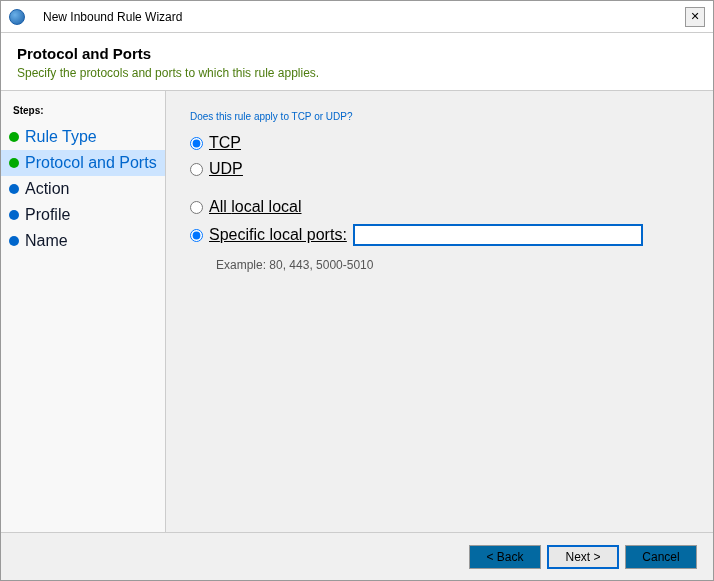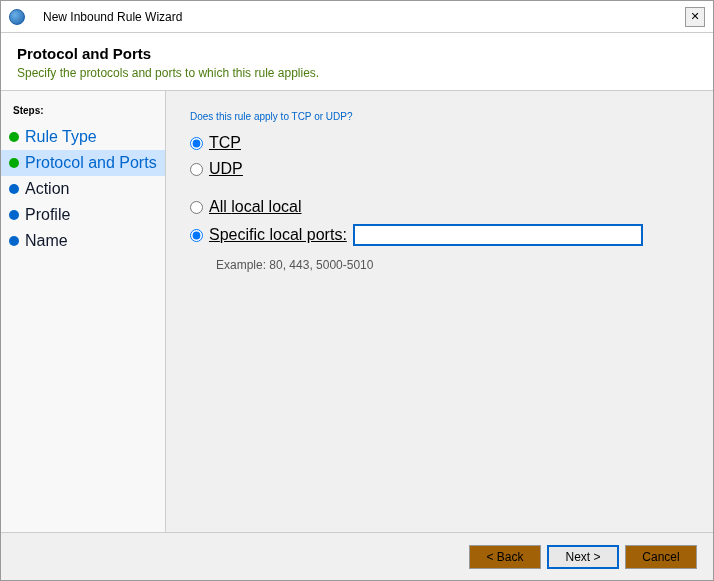--- a/index.html
+++ b/index.html
@@ -175,21 +175,21 @@
       justify-content: flex-end;
       gap: 6px;
       background: #f0f0f0;
       height: 48px;
       align-items: center;
     }
     .footer-btn {
       min-width: 72px;
       height: 24px;
       border: 1px solid #999;
-      background: #a16207;
+      background: #0369a1;
       font-size: 12px;
       cursor: pointer;
       padding: 0 12px;
       display: flex;
       align-items: center;
       justify-content: center;
     }
     .footer-btn.primary {
       background: #e8e8e8;
       border: 2px solid #0066cc;

